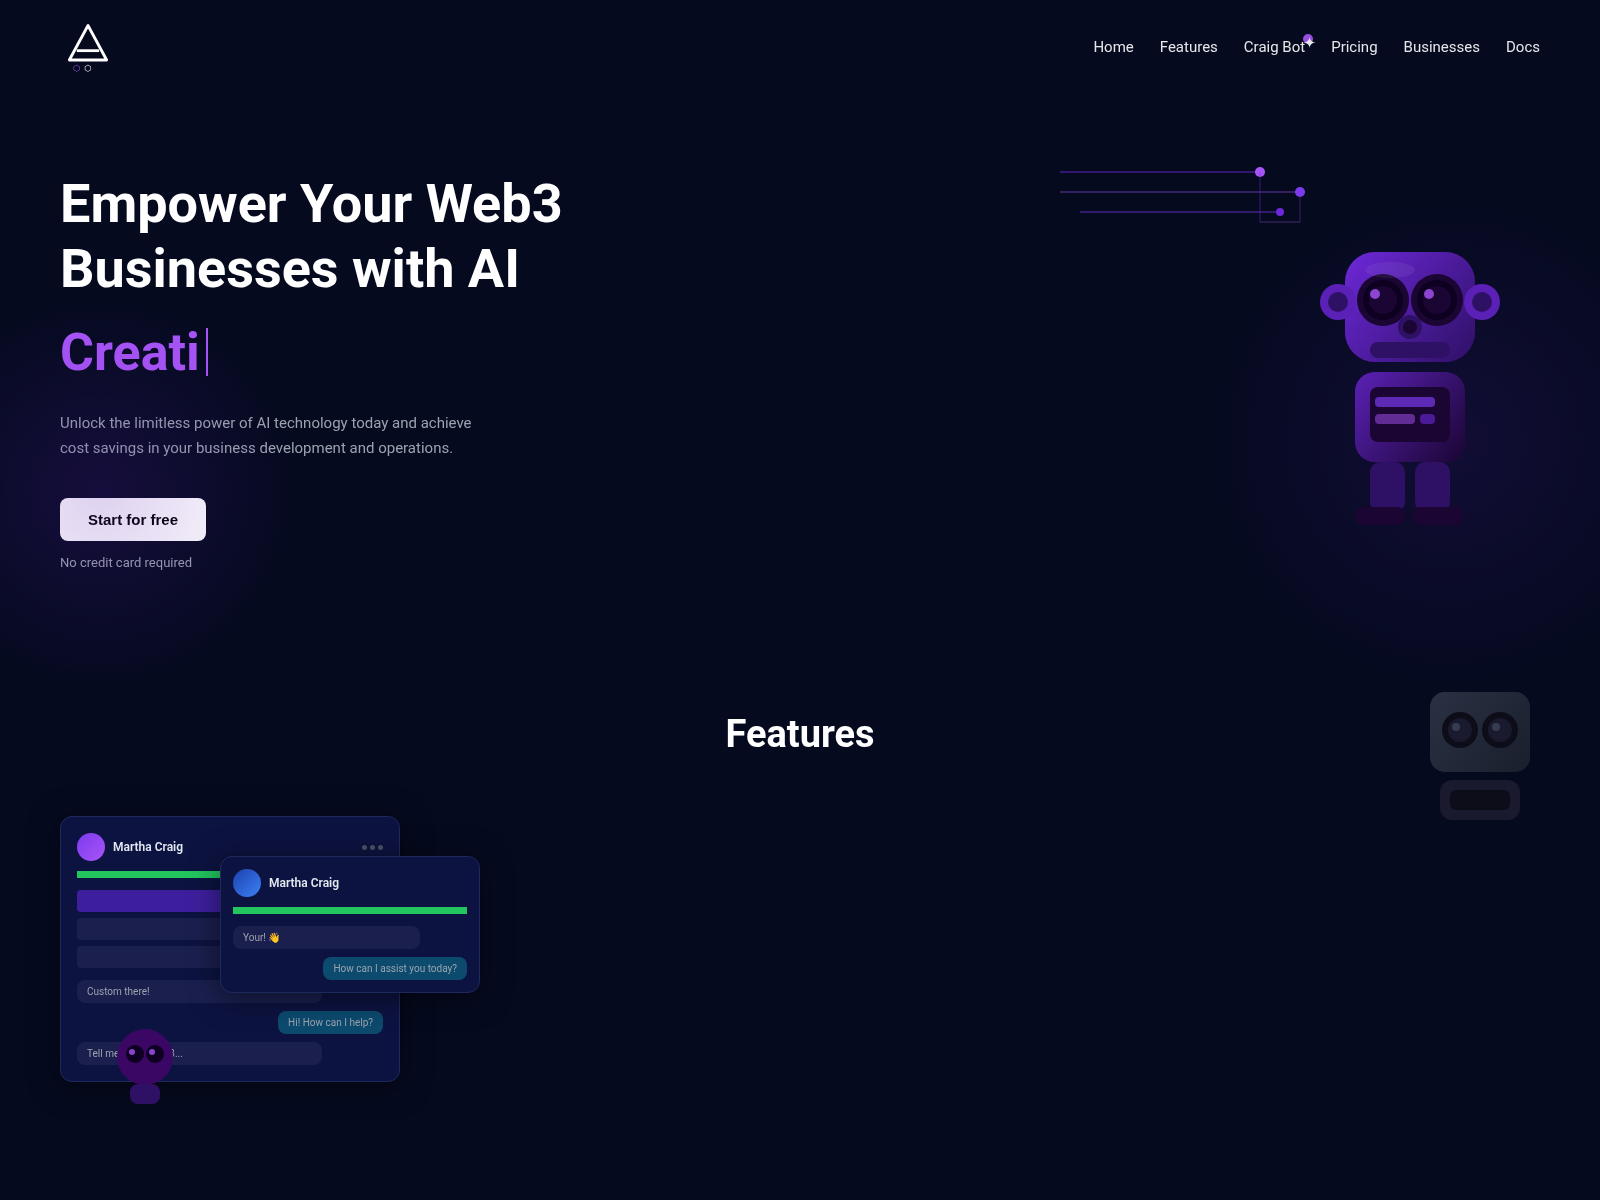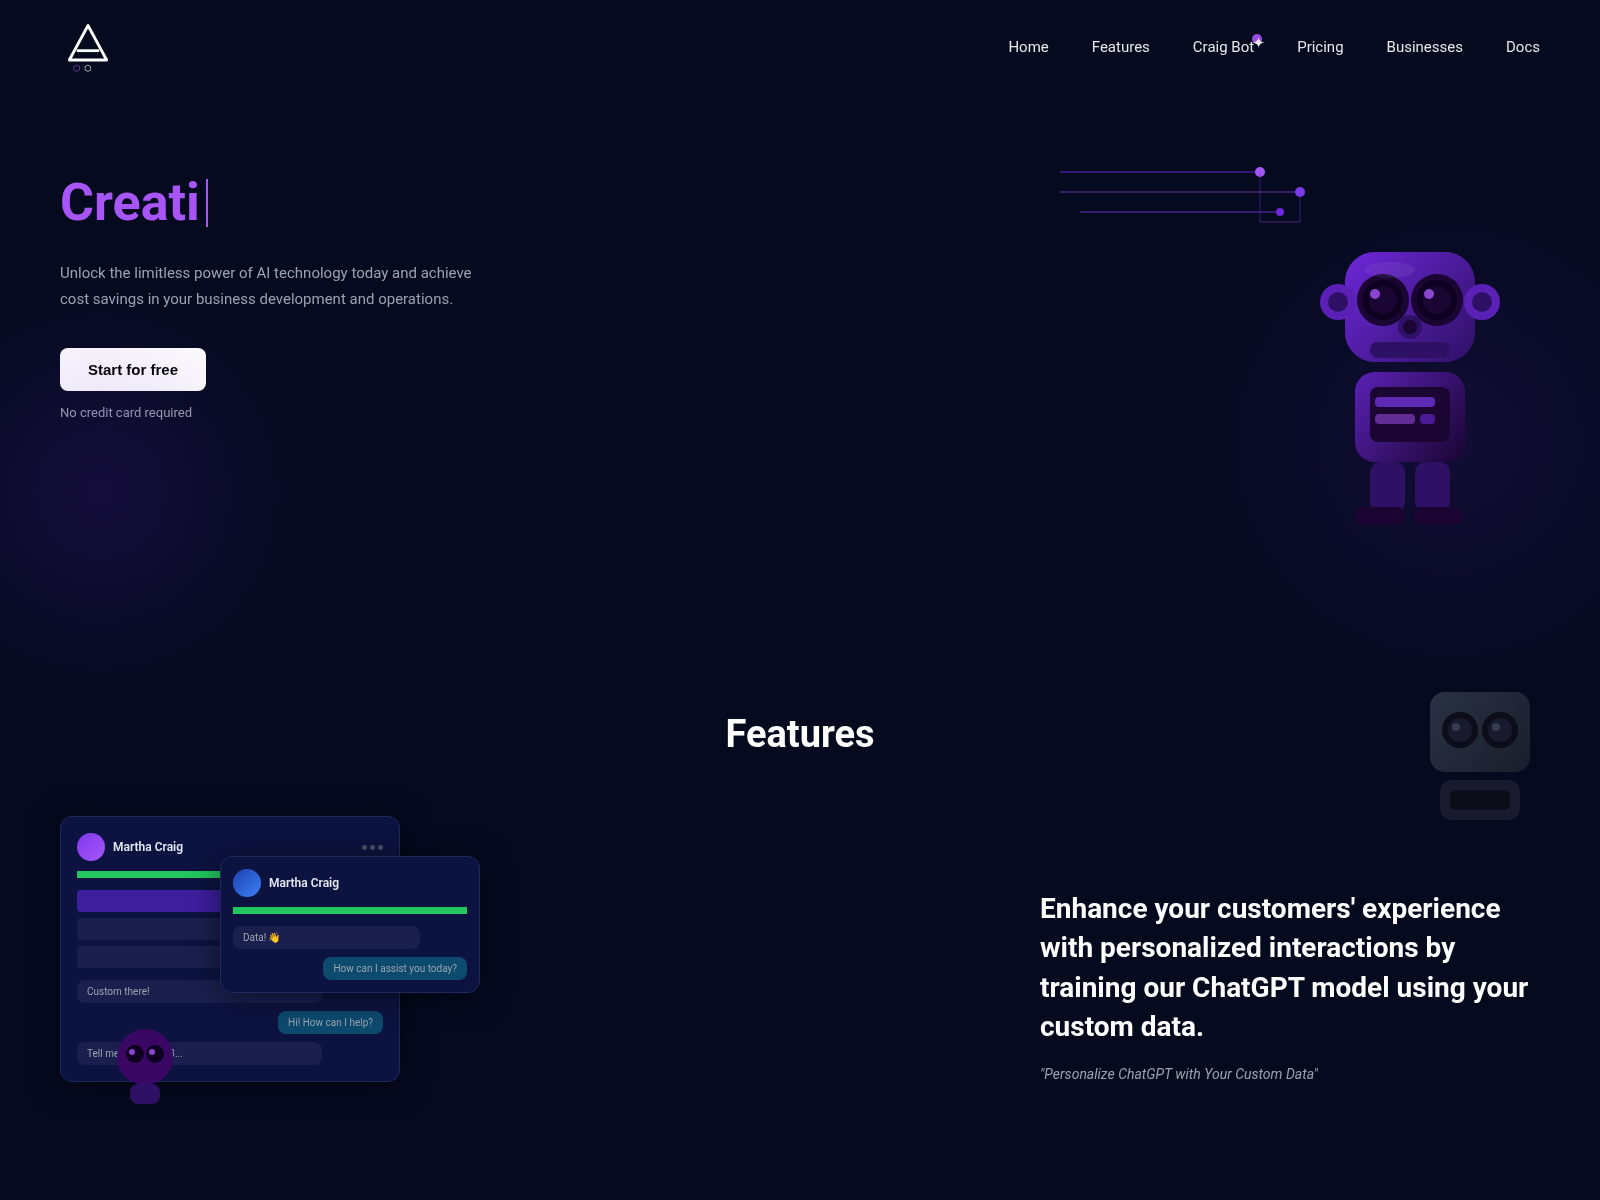--- a/index.html
+++ b/index.html
@@ -28,21 +28,21 @@
     }
 
     .logo-svg {
       width: 56px;
       height: 56px;
     }
 
     .nav-links {
       display: flex;
       align-items: center;
-      gap: 43px;
+      gap: 26px;
       list-style: none;
     }
 
     .nav-links li a {
       color: #ffffff;
       text-decoration: none;
       font-size: 15px;
       opacity: 0.9;
       transition: opacity 0.2s;
     }
@@ -393,20 +393,24 @@
     </li>
   </ul>
 
 </nav>
 
 <section class="hero">
   <div class="glow-left"></div>
   <div class="glow-right"></div>
 
   <div class="hero-content">
+    <h1 class="hero-title">
+      <span>Empower Your Web3</span><br>
+      <span>Businesses with AI</span>
+    </h1>
 
     <div class="hero-animated-text">
       <span>Creati</span>
         <span class="cursor-bar"></span>
     </div>
 
     <p class="hero-description">Unlock the limitless power of AI technology today and achieve cost savings in your business development and operations.</p>
 
     <button class="btn-start-free">Start for free</button>
     <p class="no-credit-card">No credit card required</p>
@@ -515,39 +519,35 @@
       </div>
 
       <div class="chat-window-2">
         <div class="chat-header">
           <div class="chat-user">
             <div class="avatar-circle" style="background: linear-gradient(135deg, #1e40af, #3b82f6);"></div>
             <span class="chat-name">Martha Craig</span>
           </div>
         </div>
         <div class="chat-messages">
-          <div class="chat-bubble">Data! 👋</div>
+          <div class="chat-bubble">Your! 👋</div>
           <div class="chat-bubble right">How can I assist you today?</div>
         </div>
       </div>
 
       <svg style="position:absolute; bottom:-30px; left:40px; width:90px; height:90px;" viewBox="0 0 90 90" fill="none">
         <circle cx="45" cy="35" r="28" fill="#3b0764"></circle>
         <circle cx="35" cy="32" r="9" fill="#0d0020"></circle>
         <circle cx="55" cy="32" r="9" fill="#0d0020"></circle>
         <circle cx="32" cy="30" r="3" fill="#a855f7" opacity="0.8"></circle>
         <circle cx="52" cy="30" r="3" fill="#a855f7" opacity="0.8"></circle>
         <rect x="30" y="62" width="30" height="20" rx="8" fill="#2e1065"></rect>
       </svg>
     </div>
 
-    <div class="feature-text">
-      <h3 class="feature-title">Enhance your customers' experience with personalized interactions by training our ChatGPT model using your custom data.</h3>
-      <p class="feature-quote">"Personalize ChatGPT with Your Custom Data"</p>
-    </div>
   </div>
 
   <svg style="position:absolute; top:20px; right:40px; width:160px; height:160px;" viewBox="0 0 160 160" fill="none">
 
     <rect x="30" y="20" width="100" height="80" rx="15" fill="#1a1a2e"></rect>
     <rect x="30" y="20" width="100" height="80" rx="15" fill="url(#darkRobotGrad)" opacity="0.8"></rect>
     <circle cx="60" cy="58" r="18" fill="#0d0d1a"></circle>
     <circle cx="60" cy="58" r="12" fill="#1a1a2e"></circle>
     <circle cx="100" cy="58" r="18" fill="#0d0d1a"></circle>
     <circle cx="100" cy="58" r="12" fill="#1a1a2e"></circle>

